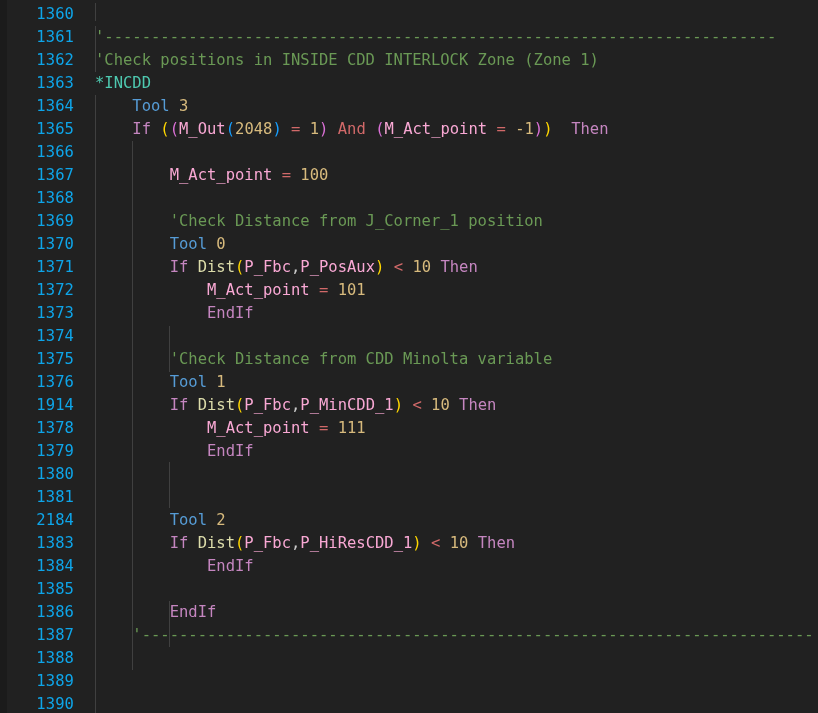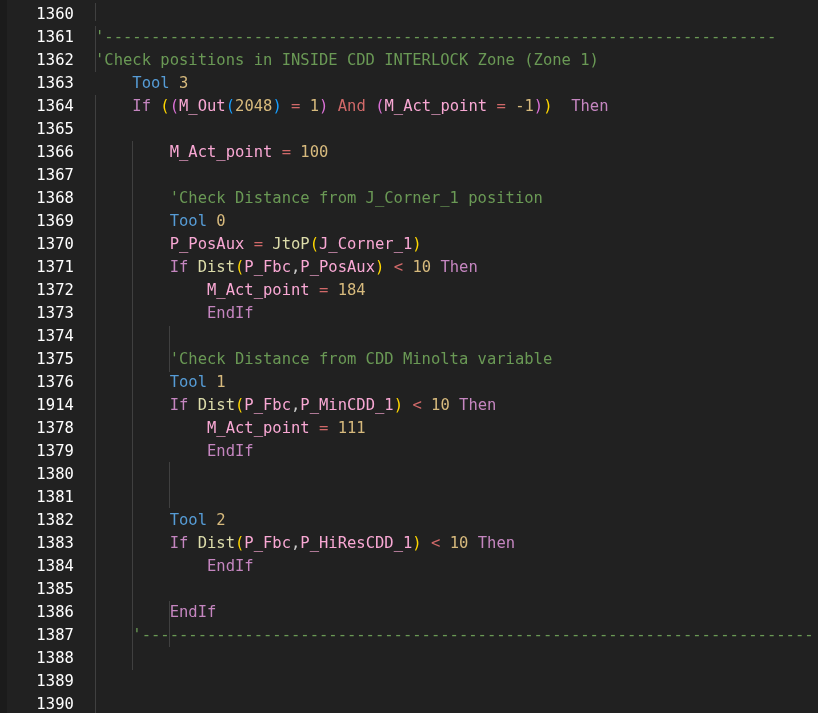--- a/index.html
+++ b/index.html
@@ -25,21 +25,21 @@
   .gutter {
     position: absolute; left: 0; top: 0;
     width: 84px; height: 713px;
     box-sizing: border-box;
     padding-top: 3px;
   }
   .ln {
     height: 23px; line-height: 23px;
     text-align: right;
     padding-right: 10px;
-    color: #ffffff;
+    color: #0ea5e9;
     font-size: 15.5px;
     letter-spacing: 0.1px;
     white-space: pre;
   }
   .code-area {
     position: absolute; left: 84px; top: 0;
     width: 734px; height: 713px;
     padding-top: 3px;
     box-sizing: border-box;
     overflow: hidden;
@@ -97,21 +97,21 @@
       <div class="ln">1372</div>
       <div class="ln">1373</div>
       <div class="ln">1374</div>
       <div class="ln">1375</div>
       <div class="ln">1376</div>
       <div class="ln">1914</div>
       <div class="ln">1378</div>
       <div class="ln">1379</div>
       <div class="ln">1380</div>
       <div class="ln">1381</div>
-      <div class="ln">1382</div>
+      <div class="ln">2184</div>
       <div class="ln">1383</div>
       <div class="ln">1384</div>
       <div class="ln">1385</div>
       <div class="ln">1386</div>
       <div class="ln">1387</div>
       <div class="ln">1388</div>
       <div class="ln">1389</div>
       <div class="ln">1390</div>
     </div>
 
@@ -126,41 +126,41 @@
   </div>
 
   <div class="code-area">
 
     <div class="code-line"></div>
 
     <div class="code-line"><span class="cmt">'------------------------------------------------------------------------</span></div>
 
     <div class="code-line"><span class="cmt">'Check positions in INSIDE CDD INTERLOCK Zone (Zone 1)</span></div>
 
+    <div class="code-line"><span class="lbl">*INCDD</span></div>
 
     <div class="code-line"><span>    </span><span class="tool">Tool</span><span class="pun"> </span><span class="num">3</span></div>
 
     <div class="code-line"><span>    </span><span class="kw">If</span><span> </span><span class="b1">(</span><span class="b2">(</span><span class="var">M_Out</span><span class="b3">(</span><span class="num">2048</span><span class="b3">)</span><span> </span><span class="op">=</span><span> </span><span class="num">1</span><span class="b2">)</span><span> </span><span class="op">And</span><span> </span><span class="b2">(</span><span class="var">M_Act_point</span><span> </span><span class="op">=</span><span> </span><span class="num">-1</span><span class="b2">)</span><span class="b1">)</span><span>  </span><span class="kw">Then</span></div>
 
     <div class="code-line"></div>
 
 
     <div class="code-line"><span>        </span><span class="var">M_Act_point</span><span> </span><span class="op">=</span><span> </span><span class="num">100</span></div>
 
     <div class="code-line"></div>
 
     <div class="code-line"><span>        </span><span class="cmt">'Check Distance from J_Corner_1 position</span></div>
 
     <div class="code-line"><span>        </span><span class="tool">Tool</span><span> </span><span class="num">0</span></div>
 
-    <div class="code-line"><span>        </span><span class="var">P_PosAux</span><span> </span><span class="op">=</span><span> </span><span class="fn">JtoP</span><span class="b1">(</span><span class="var">J_Corner_1</span><span class="b1">)</span></div>
 
     <div class="code-line"><span>        </span><span class="kw">If</span><span> </span><span class="fn">Dist</span><span class="b1">(</span><span class="var">P_Fbc</span><span class="pun">,</span><span class="var">P_PosAux</span><span class="b1">)</span><span> </span><span class="op">&lt;</span><span> </span><span class="num">10</span><span> </span><span class="kw">Then</span></div>
 
-    <div class="code-line"><span>            </span><span class="var">M_Act_point</span><span> </span><span class="op">=</span><span> </span><span class="num">184</span></div>
+    <div class="code-line"><span>            </span><span class="var">M_Act_point</span><span> </span><span class="op">=</span><span> </span><span class="num">101</span></div>
 
     <div class="code-line"><span>            </span><span class="kw">EndIf</span></div>
 
     <div class="code-line"></div>
 
     <div class="code-line"><span>        </span><span class="cmt">'Check Distance from CDD Minolta variable</span></div>
 
     <div class="code-line"><span>        </span><span class="tool">Tool</span><span> </span><span class="num">1</span></div>
 
     <div class="code-line"><span>        </span><span class="kw">If</span><span> </span><span class="fn">Dist</span><span class="b1">(</span><span class="var">P_Fbc</span><span class="pun">,</span><span class="var">P_MinCDD_1</span><span class="b1">)</span><span> </span><span class="op">&lt;</span><span> </span><span class="num">10</span><span> </span><span class="kw">Then</span></div>

